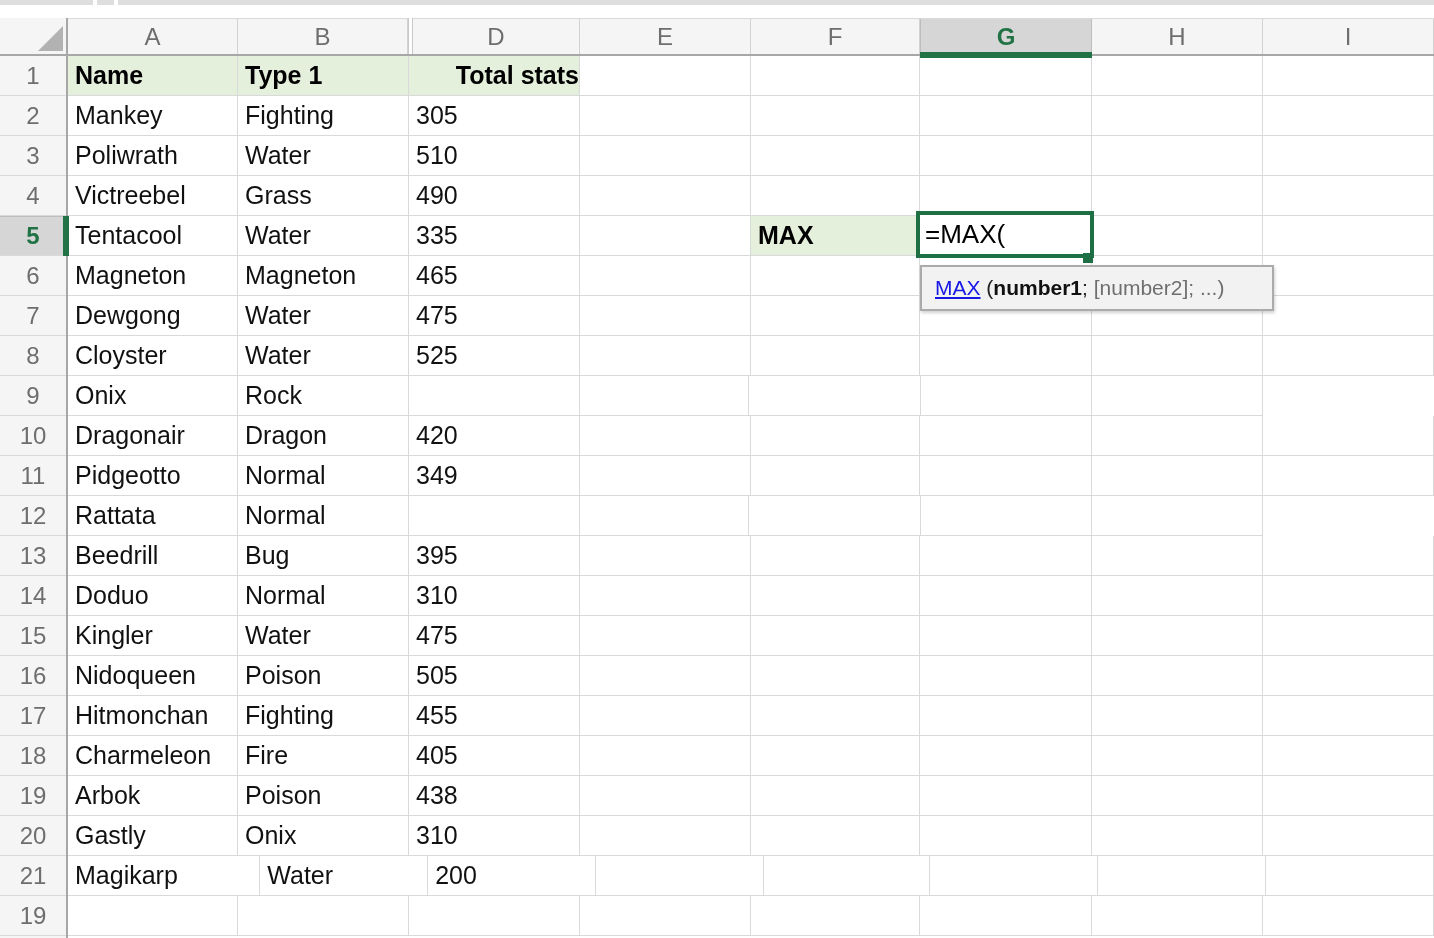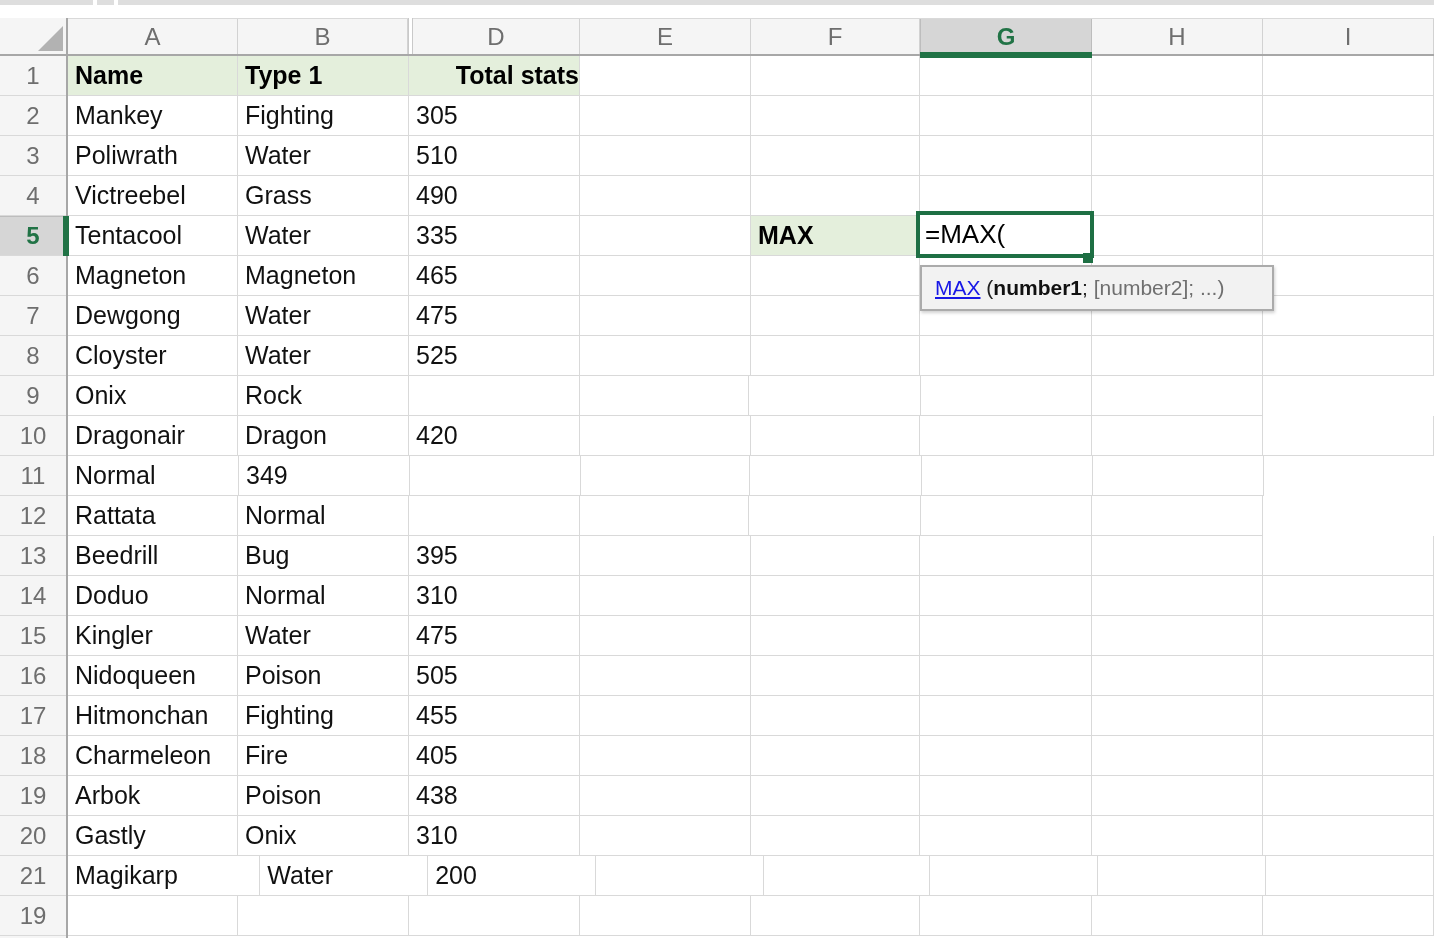--- a/index.html
+++ b/index.html
@@ -200,20 +200,21 @@
         <div class="g-cell" style="width: 170px;">Dragonair</div>
         <div class="g-cell" style="width: 171px;">Dragon</div>
         <div class="g-cell" style="width: 171px;">420</div>
         <div class="g-cell" style="width: 171px;"></div>
         <div class="g-cell" style="width: 169px;"></div>
         <div class="g-cell" style="width: 172px;"></div>
         <div class="g-cell" style="width: 171px;"></div>
         <div class="g-cell" style="width: 171px;"></div>
       </div>
       <div class="g-row">
+        <div class="g-cell" style="width: 170px;">Pidgeotto</div>
         <div class="g-cell" style="width: 171px;">Normal</div>
         <div class="g-cell" style="width: 171px;">349</div>
         <div class="g-cell" style="width: 171px;"></div>
         <div class="g-cell" style="width: 169px;"></div>
         <div class="g-cell" style="width: 172px;"></div>
         <div class="g-cell" style="width: 171px;"></div>
         <div class="g-cell" style="width: 171px;"></div>
       </div>
       <div class="g-row">
         <div class="g-cell" style="width: 170px;">Rattata</div>

